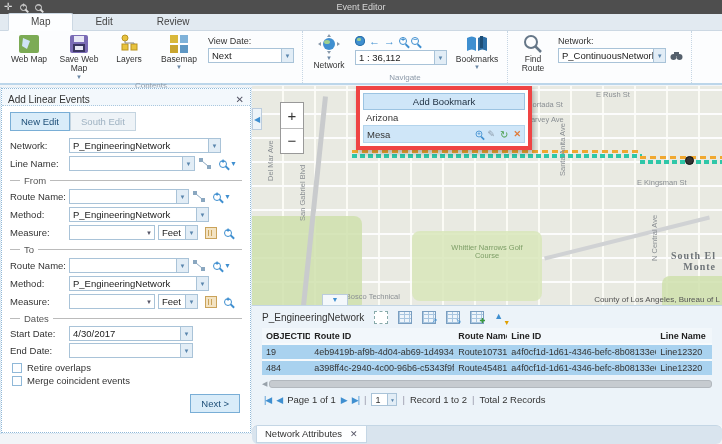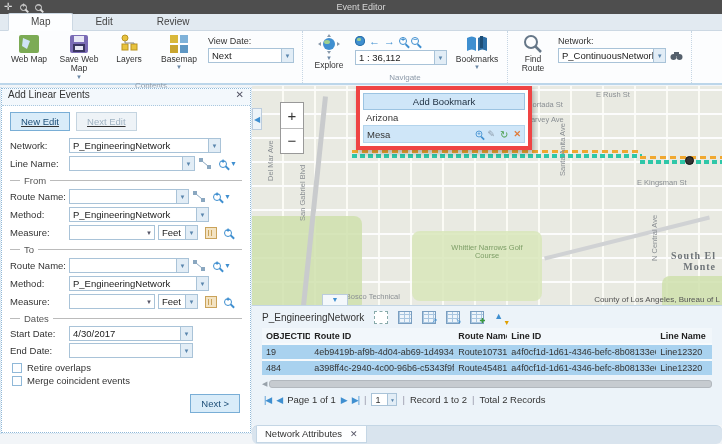--- a/index.html
+++ b/index.html
@@ -51,23 +51,23 @@
   .sel { height:15px; border:1px solid #a9c3d8; background:#fff; display:flex; align-items:center;
          font-size:9.5px; padding-left:3px; position:relative; color:#222; }
   .sel .sel-caret { margin-left:auto; width:12px; align-self:stretch; background:#e2edf6;
                     border-left:1px solid #a9c3d8; color:#5a86ad; font-size:6px;
                     display:flex; align-items:center; justify-content:center; }
 
   
   .panel { position:absolute; left:1px; top:88px; width:250px; height:345px; background:#fff;
            border:1px dotted #8fb8d8; outline:1px dotted #cfe2f0; }
   .panel-header { height:17px; background:#f3f8fc; border-bottom:1px dotted #a9c8df;
-                  display:flex; align-items:flex-start; padding:0 6px; font-size:10px; color:#333; }
+                  display:flex; align-items:flex-end; padding:0 6px; font-size:10px; color:#333; }
   .panel-close { margin-left:auto; color:#556; font-size:10px; cursor:pointer; }
-  .pbtn-row { display:flex; gap:6px; padding:6px 8px 4px;text-decoration:underline; }
+  .pbtn-row { display:flex; padding:6px 8px 4px; }
   .pbtn { font-size:9.5px; padding:3px 10px; border:1px solid #79aed6; background:#d9ecf9; color:#1d4e77; cursor:pointer; }
   .pbtn.disabled { border-color:#c4d4e0; background:#eef3f7; color:#9fb2c2; }
   .frow { display:flex; align-items:center; margin:3px 8px 3px; gap:3px; }
   .frow > label { width:56px; font-size:9.5px; color:#333; flex-shrink:0; }
   .legend { display:flex; align-items:center; margin:4px 8px 2px; color:#555; font-size:9.5px; gap:4px; }
   .legend::before { content:""; width:10px; border-top:1px solid #bbb; }
   .legend::after { content:""; flex:1; border-top:1px solid #bbb; }
   .icon-net { width:14px; height:13px; position:relative; flex-shrink:0; }
   .chk-row { display:flex; align-items:center; gap:5px; margin:2px 10px; font-size:9.5px; }
   .chk { width:10px; height:10px; border:1px solid #8fb8d8; background:#fdfeff; flex-shrink:0; }
@@ -233,21 +233,21 @@
 
     <div class="rgroup">
       <div class="rg-items">
         <div class="bigbtn" style="width:36px;">
           <svg width="22" height="20">
               <circle cx="11" cy="10" r="6" fill="#3f8fd0"></circle>
               <ellipse cx="9" cy="8" rx="3" ry="2" fill="#9fd08f"></ellipse>
               <path d="M11 0 L13 3 L9 3 Z M11 20 L9 17 L13 17 Z M0 10 L3 8 L3 12 Z M22 10 L19 12 L19 8 Z" fill="#8899aa"></path>
             </svg>
           <span class="caret">▼</span>
-          <span>Explore</span>
+          <span>Network</span>
         </div>
         <div style="display:flex;flex-direction:column;gap:4px;">
           <div class="smallicons">
             <span class="globe-sm"></span>
             <span class="navarrow">←</span>
             <span class="navarrow">→</span>
             <span class="mag">
                 <span class="mg">+</span>
               </span>
             <span class="mag">
@@ -303,21 +303,21 @@
   </div>
 
   <div class="panel">
     <div class="panel-header">
       <span>Add Linear Events</span>
       <span class="panel-close">✕</span>
     </div>
 
     <div class="pbtn-row">
       <button class="pbtn">New Edit</button>
-      <button class="pbtn disabled">Next Edit</button>
+      <button class="pbtn disabled">South Edit</button>
     </div>
 
     <div class="frow">
       <label>Network:</label>
       <div class="sel" style="width:152px;">
         <span>P_EngineeringNetwork</span>
         <span class="sel-caret">▼</span>
       </div>
     </div>
 

